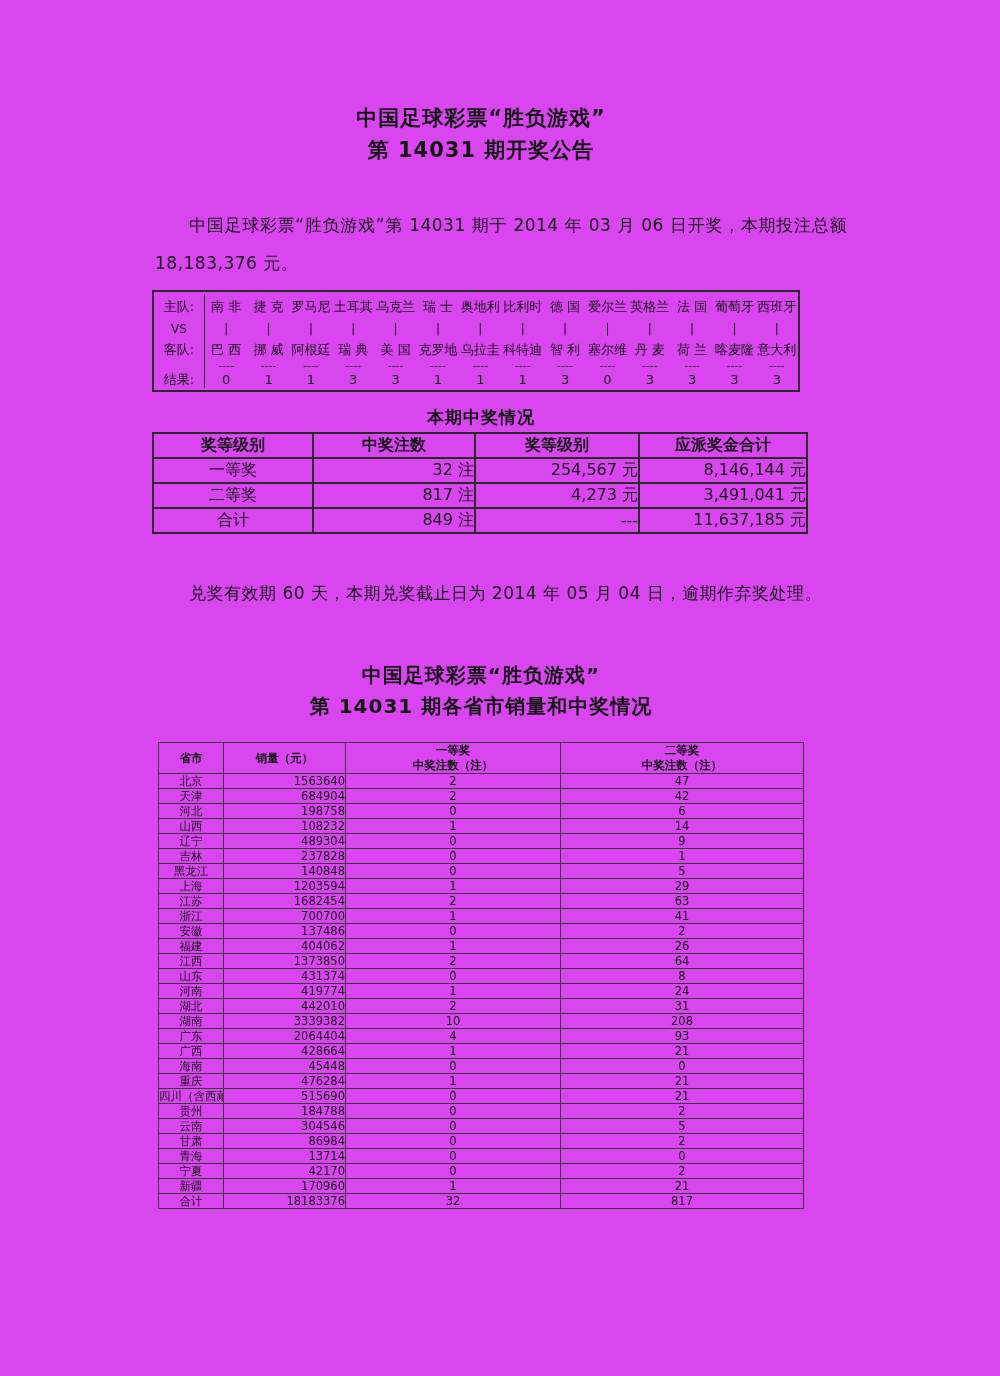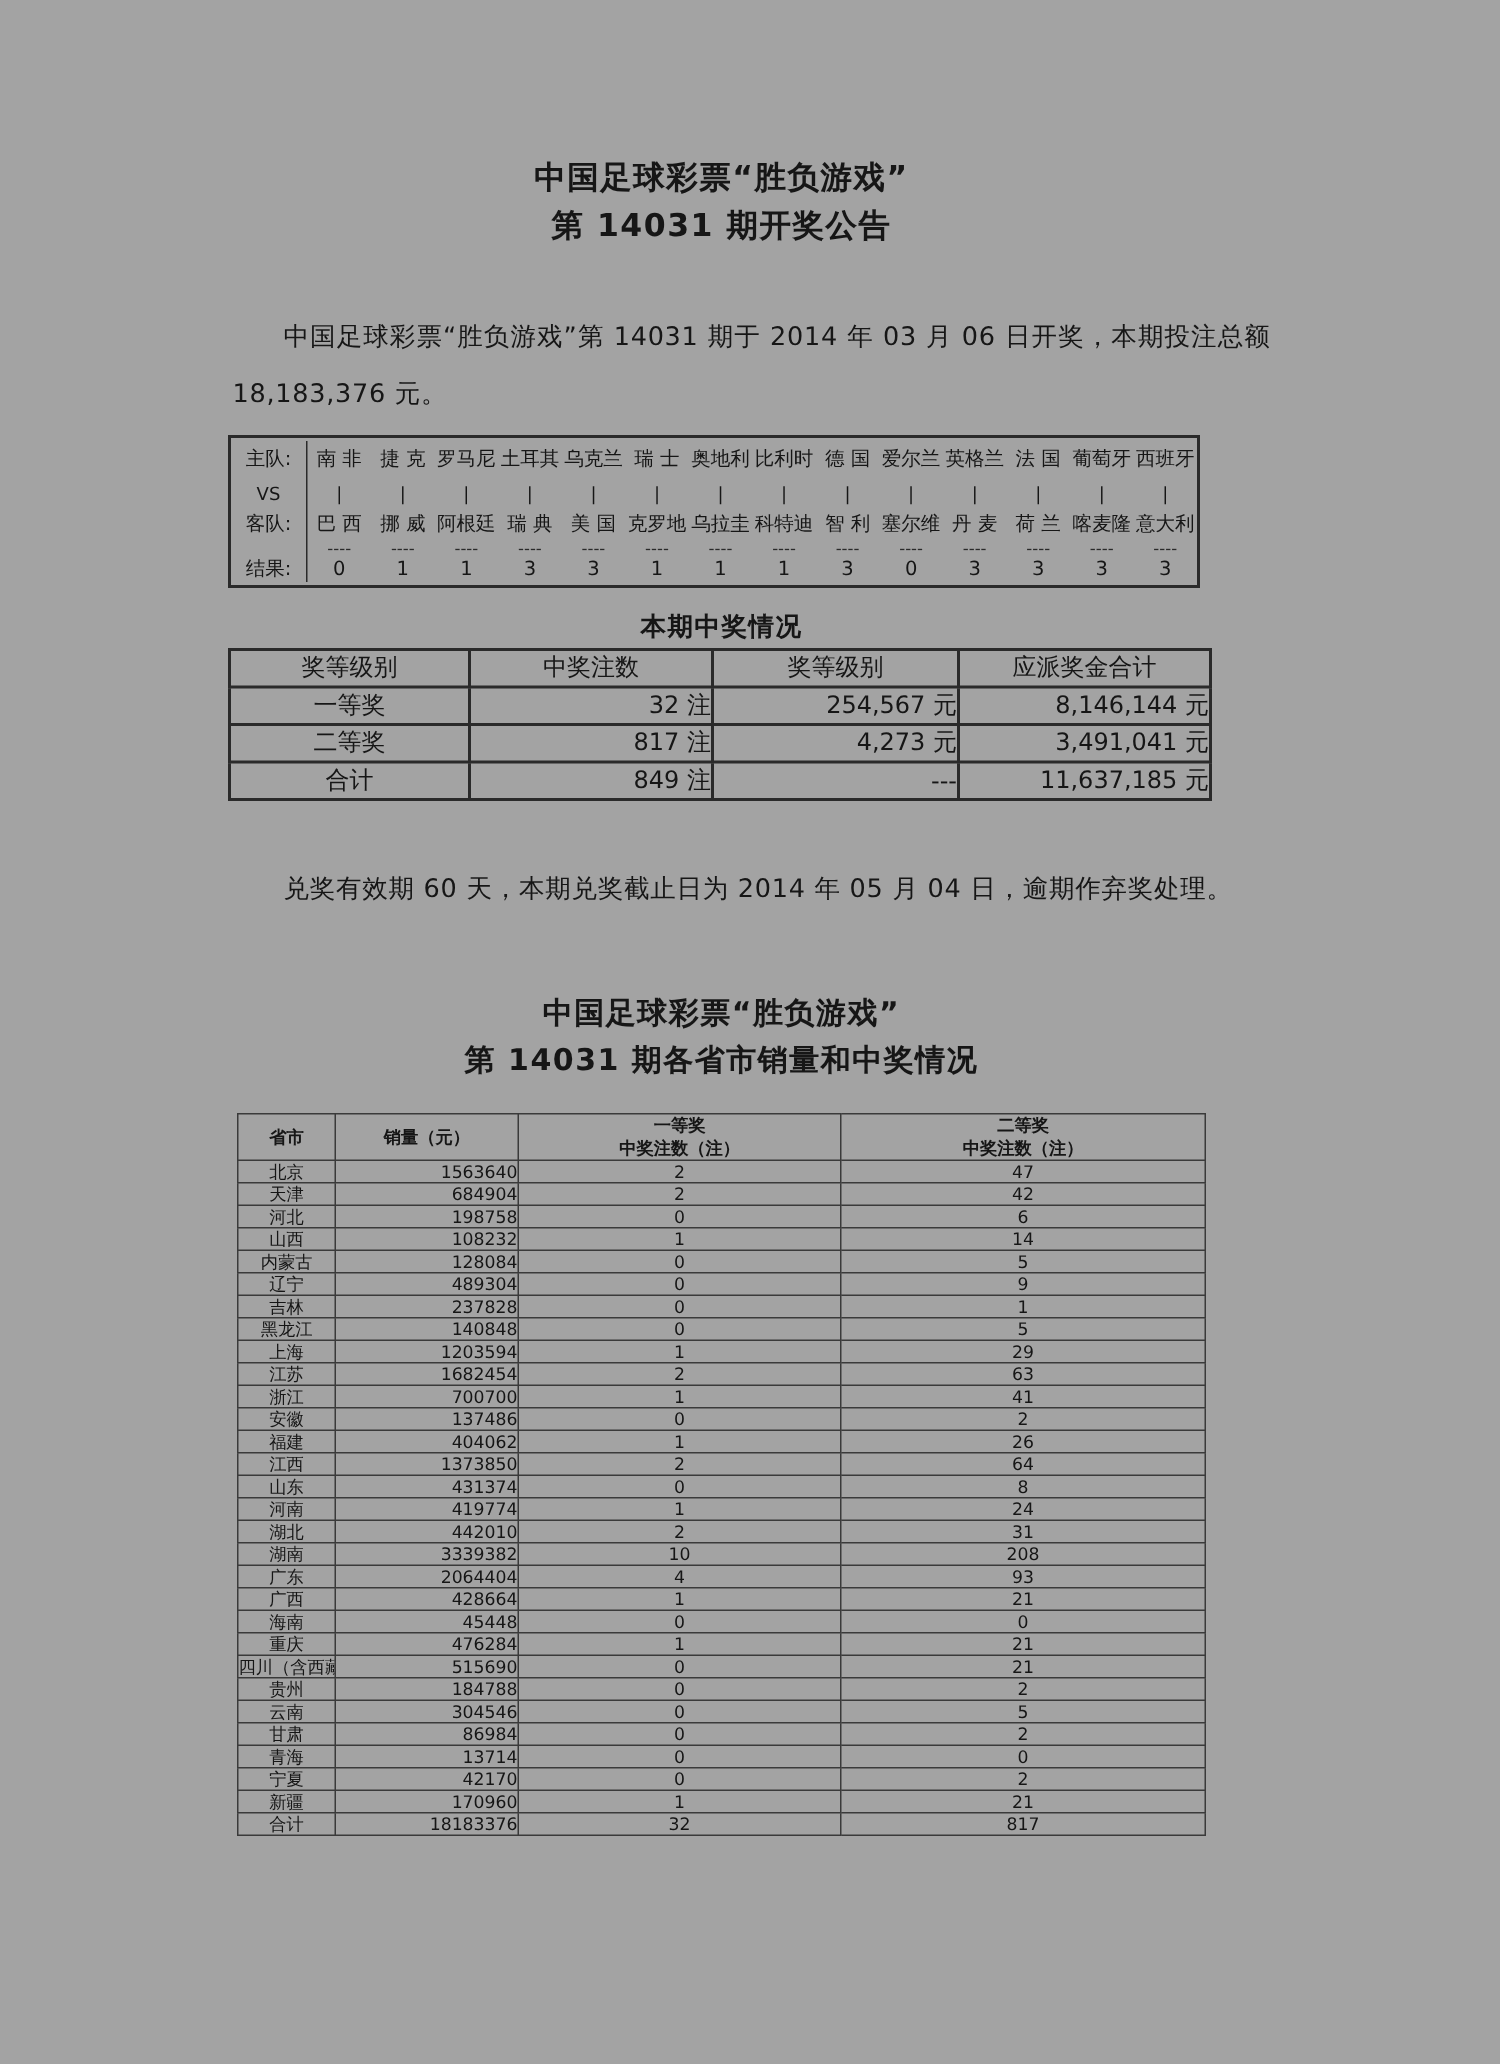--- a/index.html
+++ b/index.html
@@ -1,19 +1,19 @@
 <!DOCTYPE html>
 <html><head>
 <meta charset="utf-8">
 <style>
   html, body { margin:0; padding:0; background:#ffffff; }
   .page {
     position:relative;
     width:1000px; height:1376px;
-    background:#a3a3a3;
+    background:#d946ef;
     color:#161616;
     font-family:"DejaVu Sans", sans-serif;
     overflow:hidden;
   }
 
   
   .doc-title { margin:102px 0 0 152px; width:658px; text-align:center; }
   .doc-title .t-line { font-size:21px; line-height:32px; font-weight:bold; letter-spacing:1px; }
 
   
@@ -54,21 +54,21 @@
   table.prize-table {
     margin:3px 0 0 152px;
     border-collapse:collapse; table-layout:fixed;
     width:654px;
     font-size:16px;
   }
   table.prize-table th, table.prize-table td {
     border:2px solid #2a2a2a;
     height:23px; padding:0;
   }
-  table.prize-table th { font-weight:normal; text-align:center; font-size:16px; }
+  table.prize-table th { font-weight:bold; text-align:center; font-size:16px; }
   td.p-level { text-align:center; }
   td.p-num   { text-align:right; padding-right:14px; }
 
   
   .doc-title2 { margin:48px 0 0 152px; width:658px; text-align:center; }
   .doc-title2 .t-line { font-size:20px; line-height:31px; font-weight:bold; letter-spacing:1px; }
 
   
   table.province-table {
     margin:20px 16px 0 158px;
@@ -319,26 +319,20 @@
           <td class="c-second">6</td>
         </tr>
 
         <tr>
           <td class="c-prov">山西</td>
           <td class="c-sales">108232</td>
           <td class="c-first">1</td>
           <td class="c-second">14</td>
         </tr>
 
-        <tr>
-          <td class="c-prov">内蒙古</td>
-          <td class="c-sales">128084</td>
-          <td class="c-first">0</td>
-          <td class="c-second">5</td>
-        </tr>
 
         <tr>
           <td class="c-prov">辽宁</td>
           <td class="c-sales">489304</td>
           <td class="c-first">0</td>
           <td class="c-second">9</td>
         </tr>
 
         <tr>
           <td class="c-prov">吉林</td>

